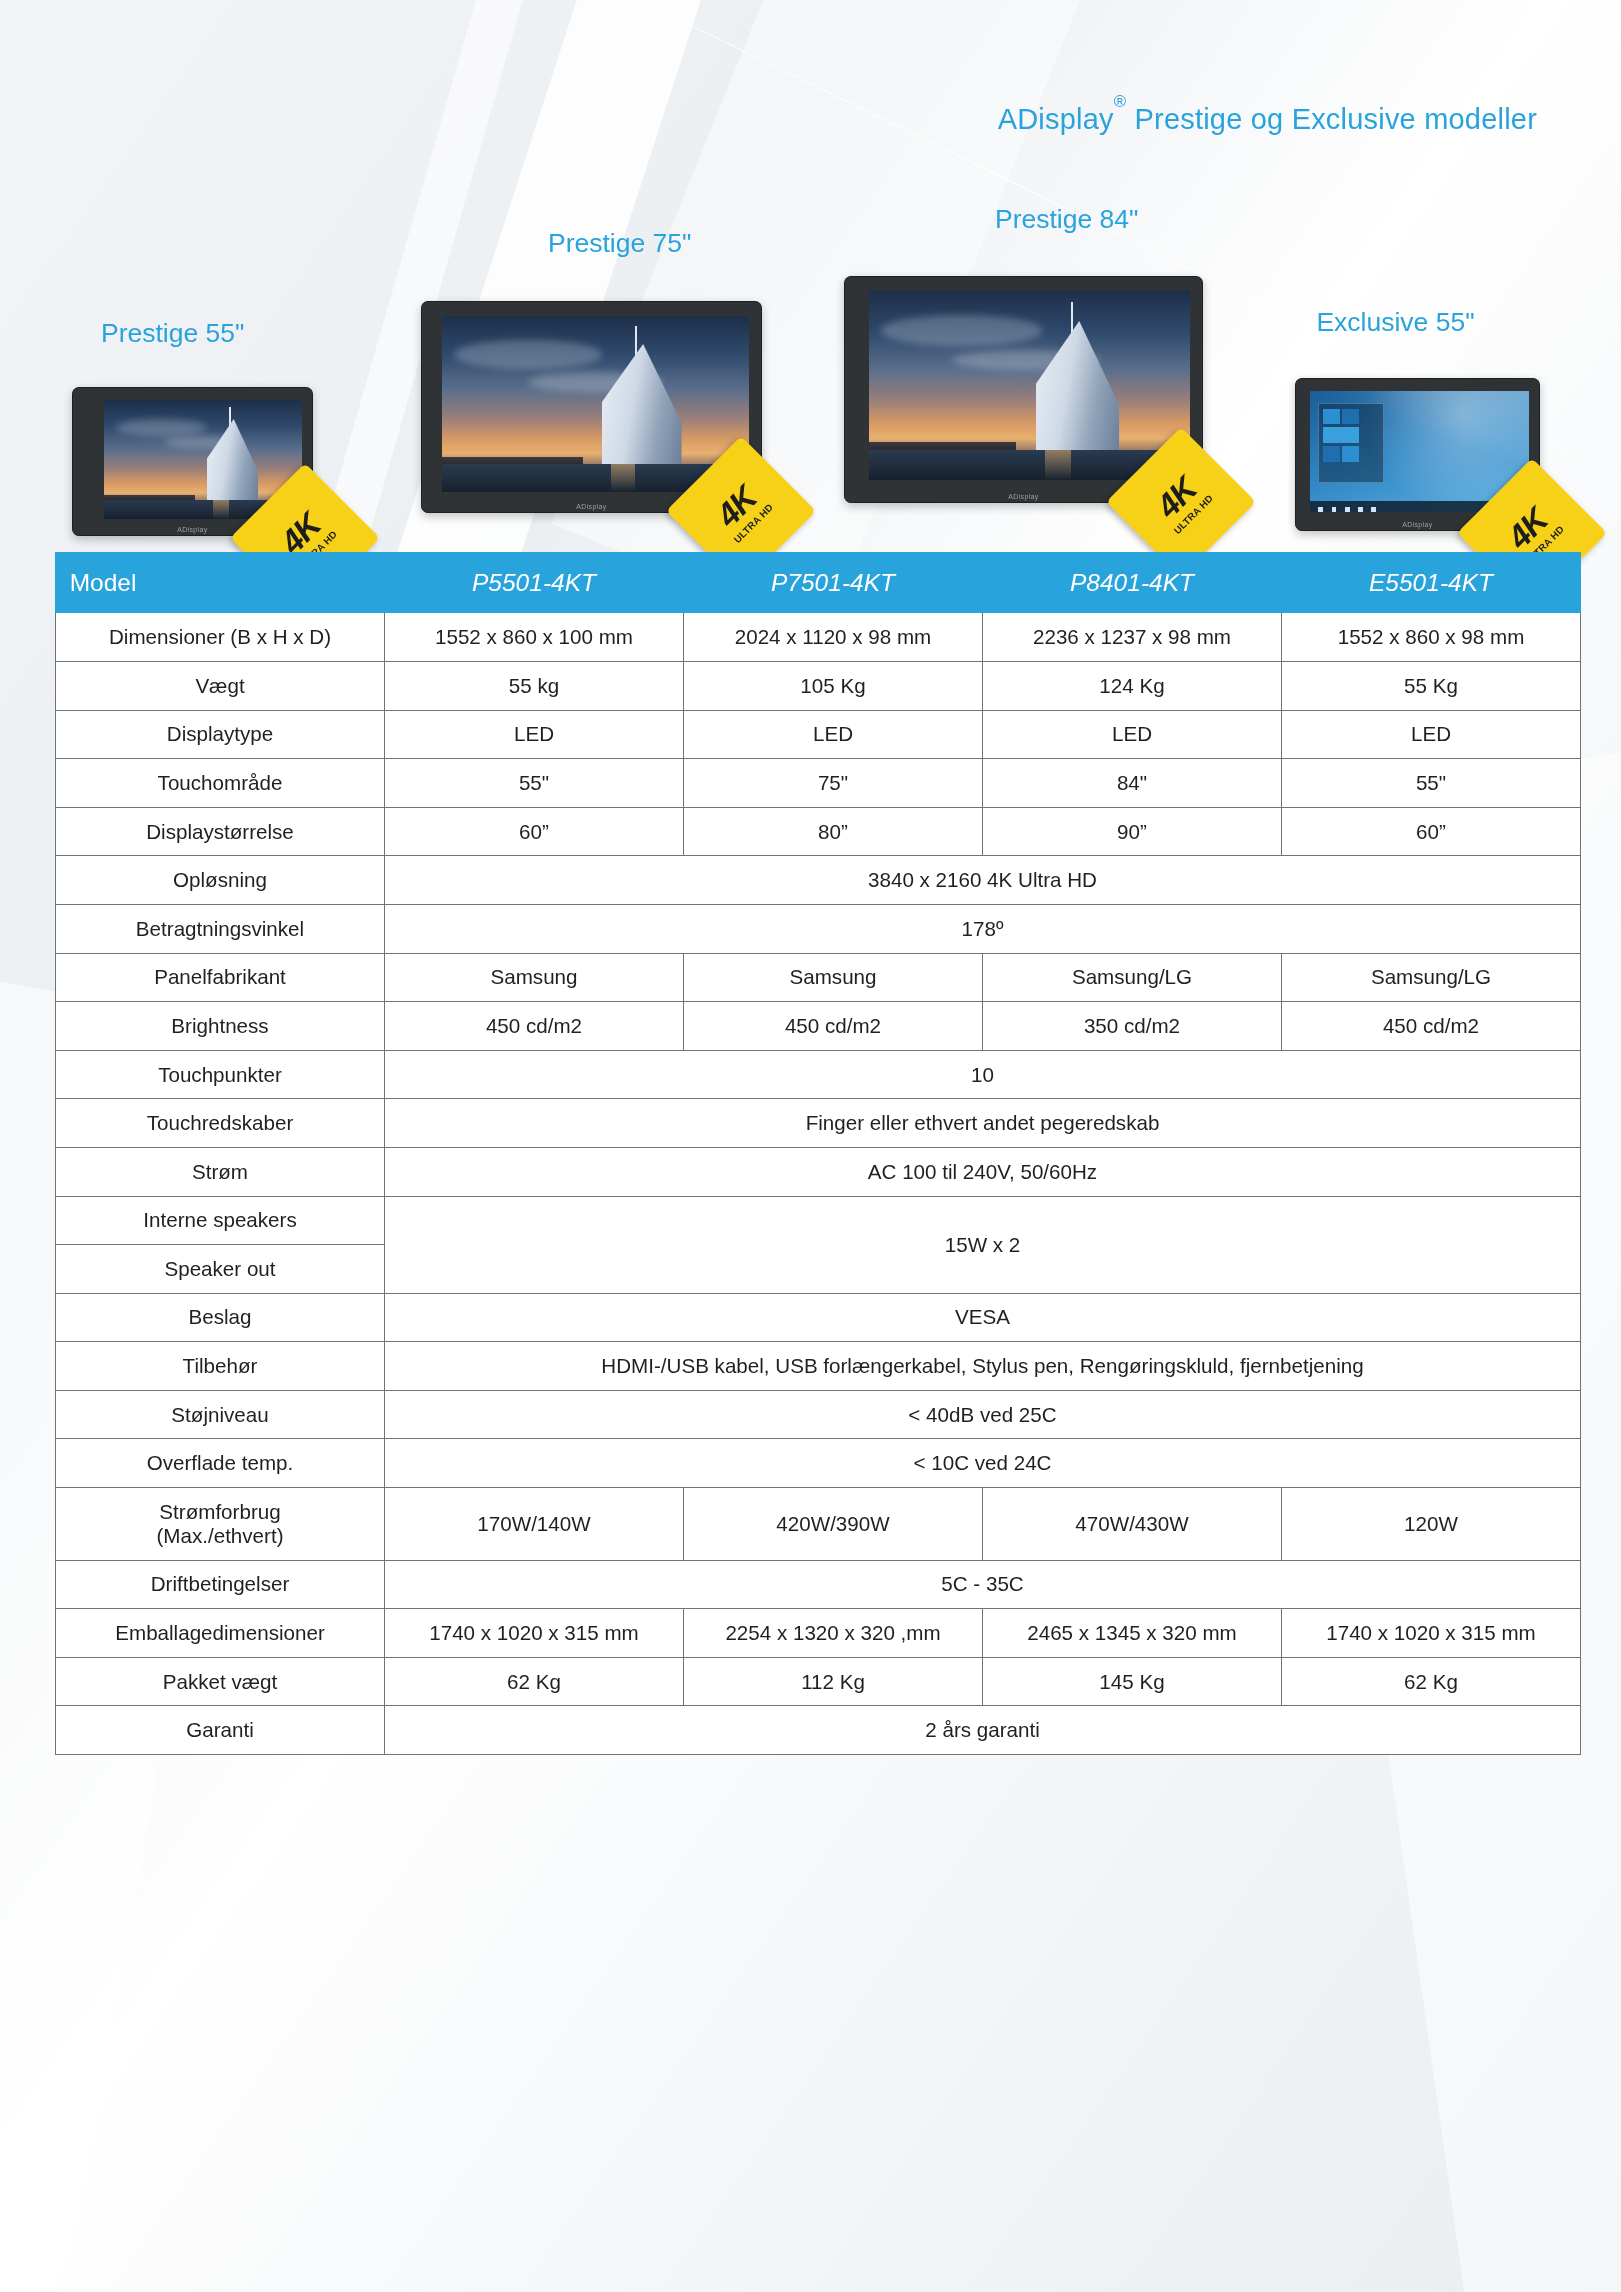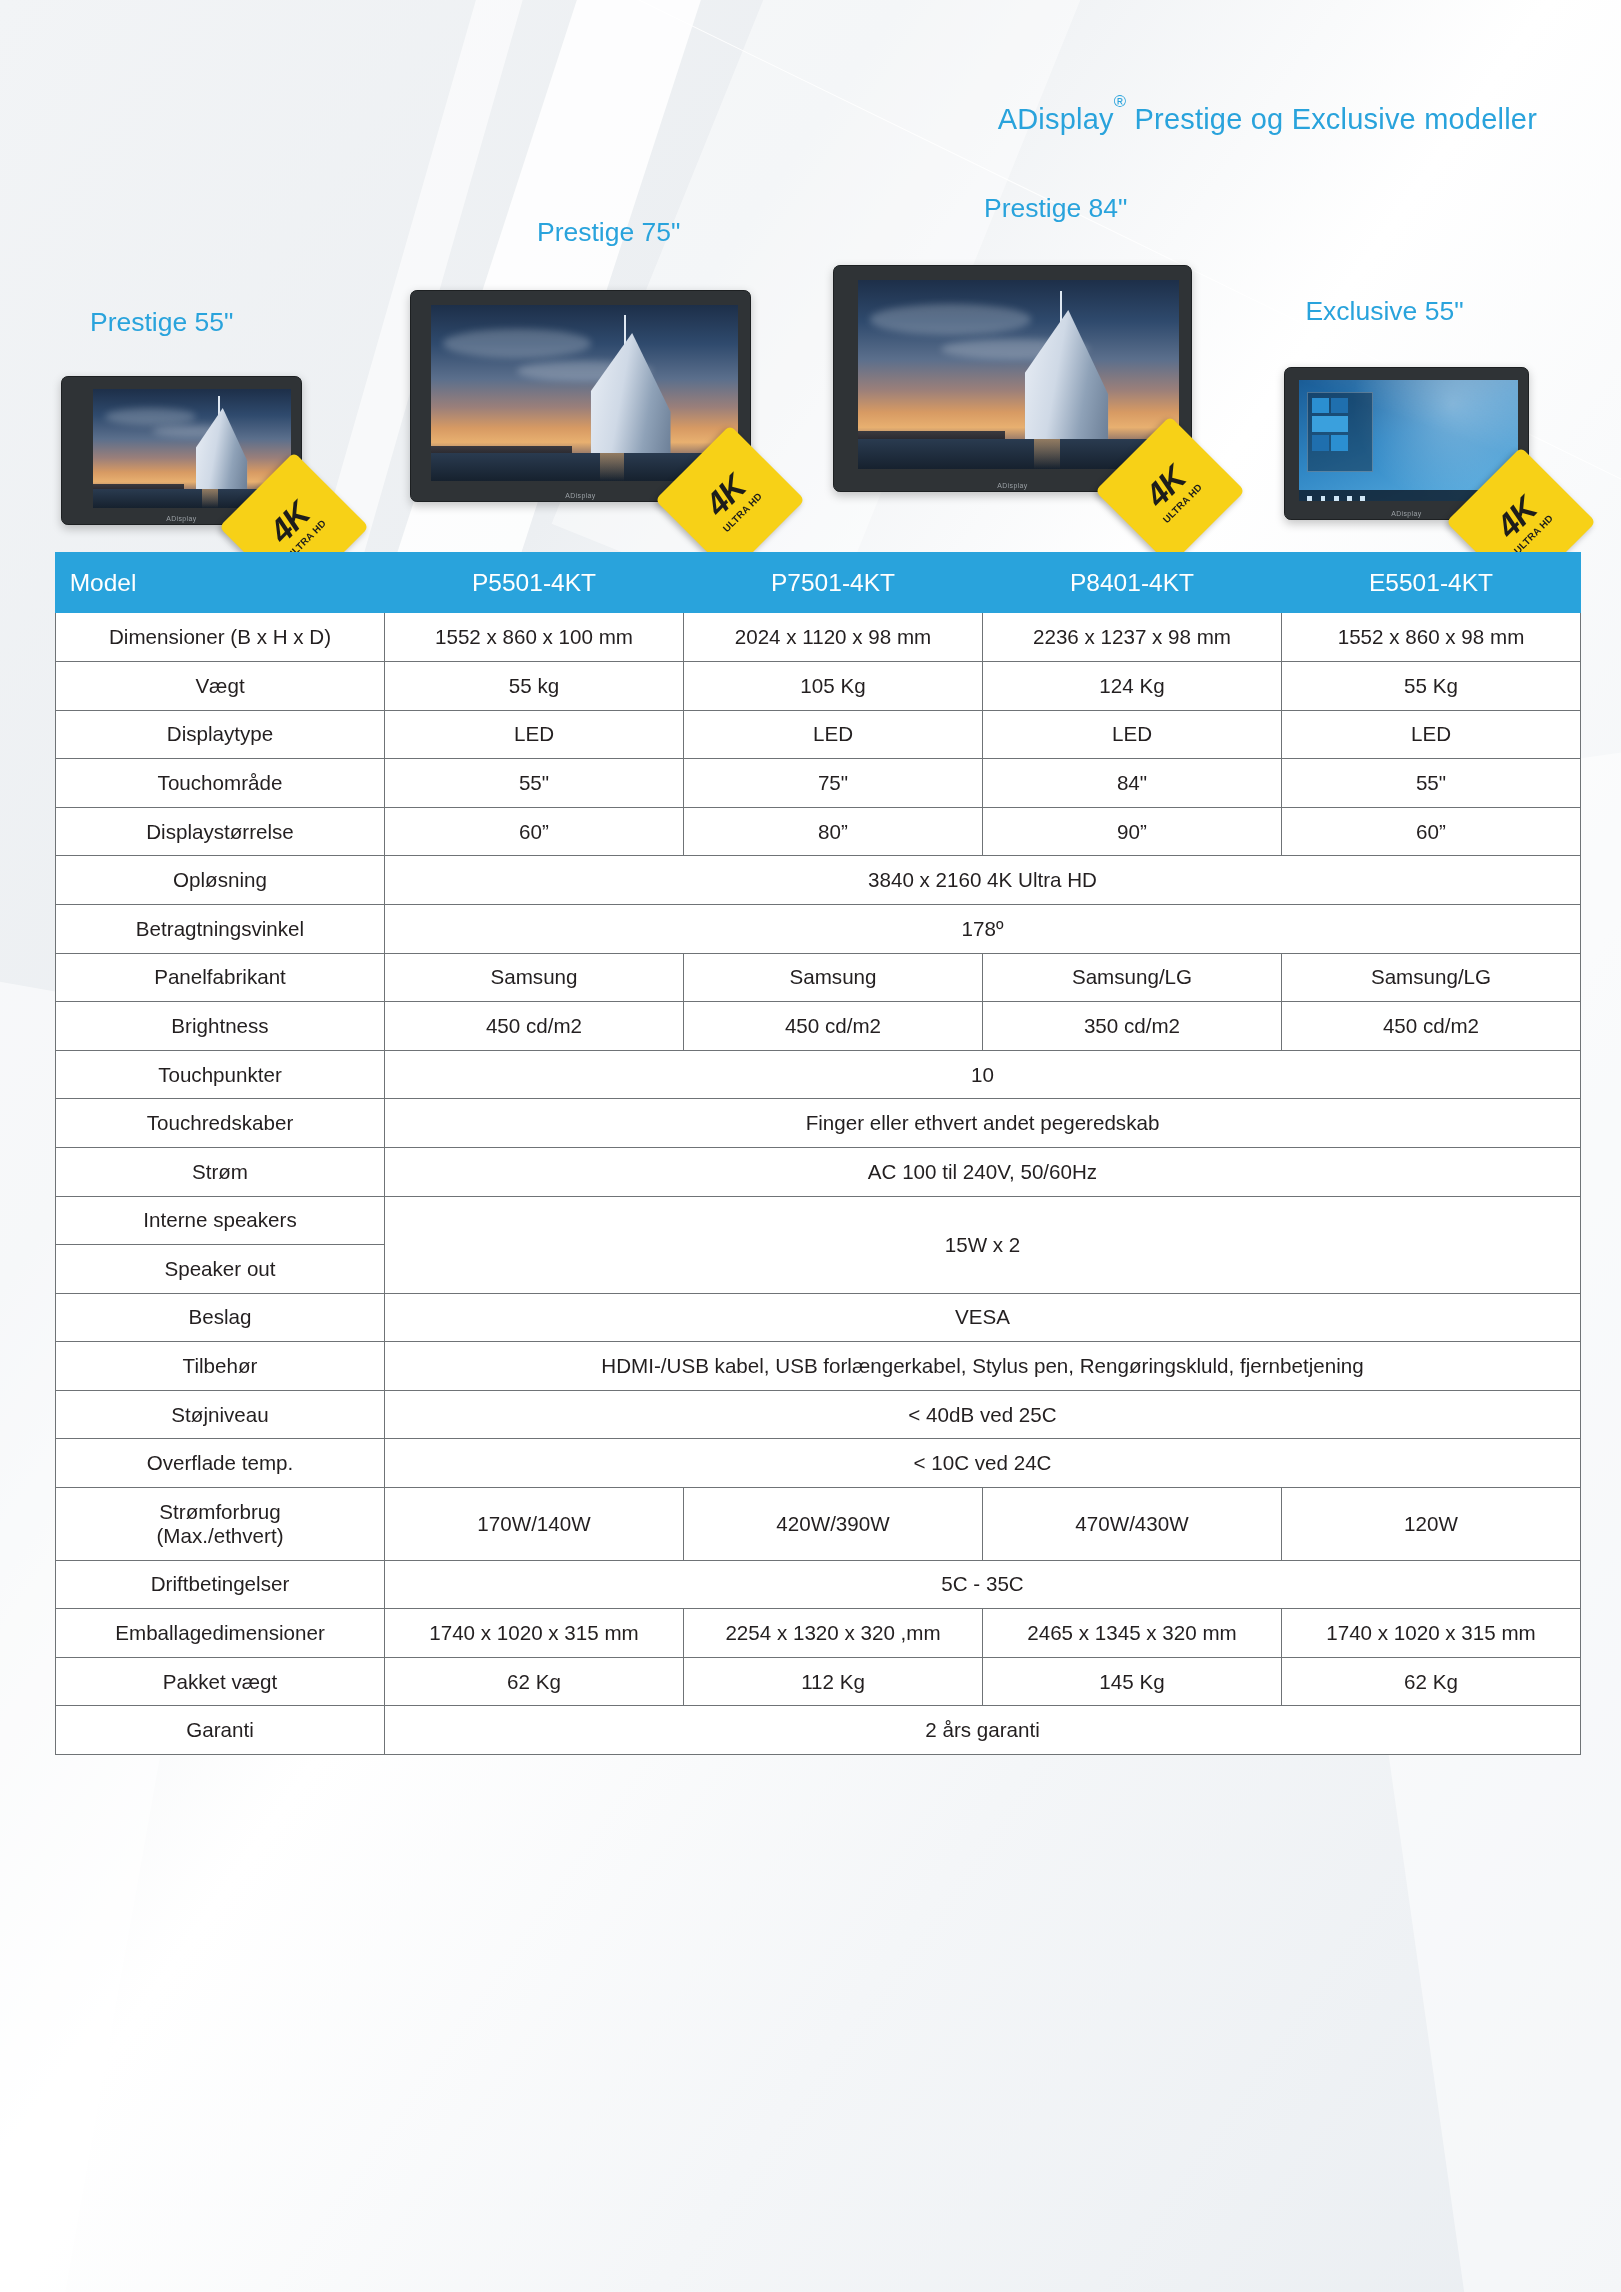--- a/index.html
+++ b/index.html
@@ -29,21 +29,21 @@
   .sw2 { left: 549px;  top: -255px; width: 45px;  height: 1078px; transform: rotate(16deg); background: rgba(255,255,255,0.6); }
   .sw3 { left: 882px;  top: -294px; width: 294px; height: 882px;  transform: rotate(22deg); background: rgba(255,255,255,0.45); }
   .sw4 { left: -118px; top: 961px;  width: 412px; height: 1470px; transform: rotate(10deg); background: rgba(255,255,255,0.55); }
   .sw5 { left: 1255px; top: 804px;  width: 510px; height: 1568px; transform: rotate(-8deg); background: rgba(255,255,255,0.5); }
   .bg-diag {
     position: absolute; left: -196px; top: 118px; width: 2156px; height: 1px;
     background: rgba(255,255,255,0.9); transform: rotate(26deg);
   }
 
   
-  .page { position: relative; z-index: 2; padding: 4px; }
+  .page { position: relative; z-index: 2; padding: 15px; }
   .doc-title {
     position: absolute;
     right: 84px;
     top: 103px;
     font-size: 29px;
     color: #29a3dc;
     letter-spacing: 0.2px;
     white-space: nowrap;
   }
   .doc-title sup { font-size: 16.7px; top: -0.7em; position: relative; }
@@ -182,21 +182,21 @@
   }
   table.spec thead th {
     background: #29a3dc;
     color: #ffffff;
     font-weight: normal;
     font-size: 24.5px;
     padding: 15.7px 13.7px;
     border-color: #29a3dc;
   }
   thead th.rowhdr { text-align: left; }
-  thead th.modelcell { text-align: center; }
+  thead th.modelcell { text-align: center; font-style: italic; }
 
   td.label { text-align: center; padding-left: 13.7px; }
   td.val { text-align: center; }
   td.span { text-align: center; }
   .sub { display: block; }
   .nowrap { white-space: nowrap; margin-top: 24px; }
 </style>
 </head>
 <body>
 

